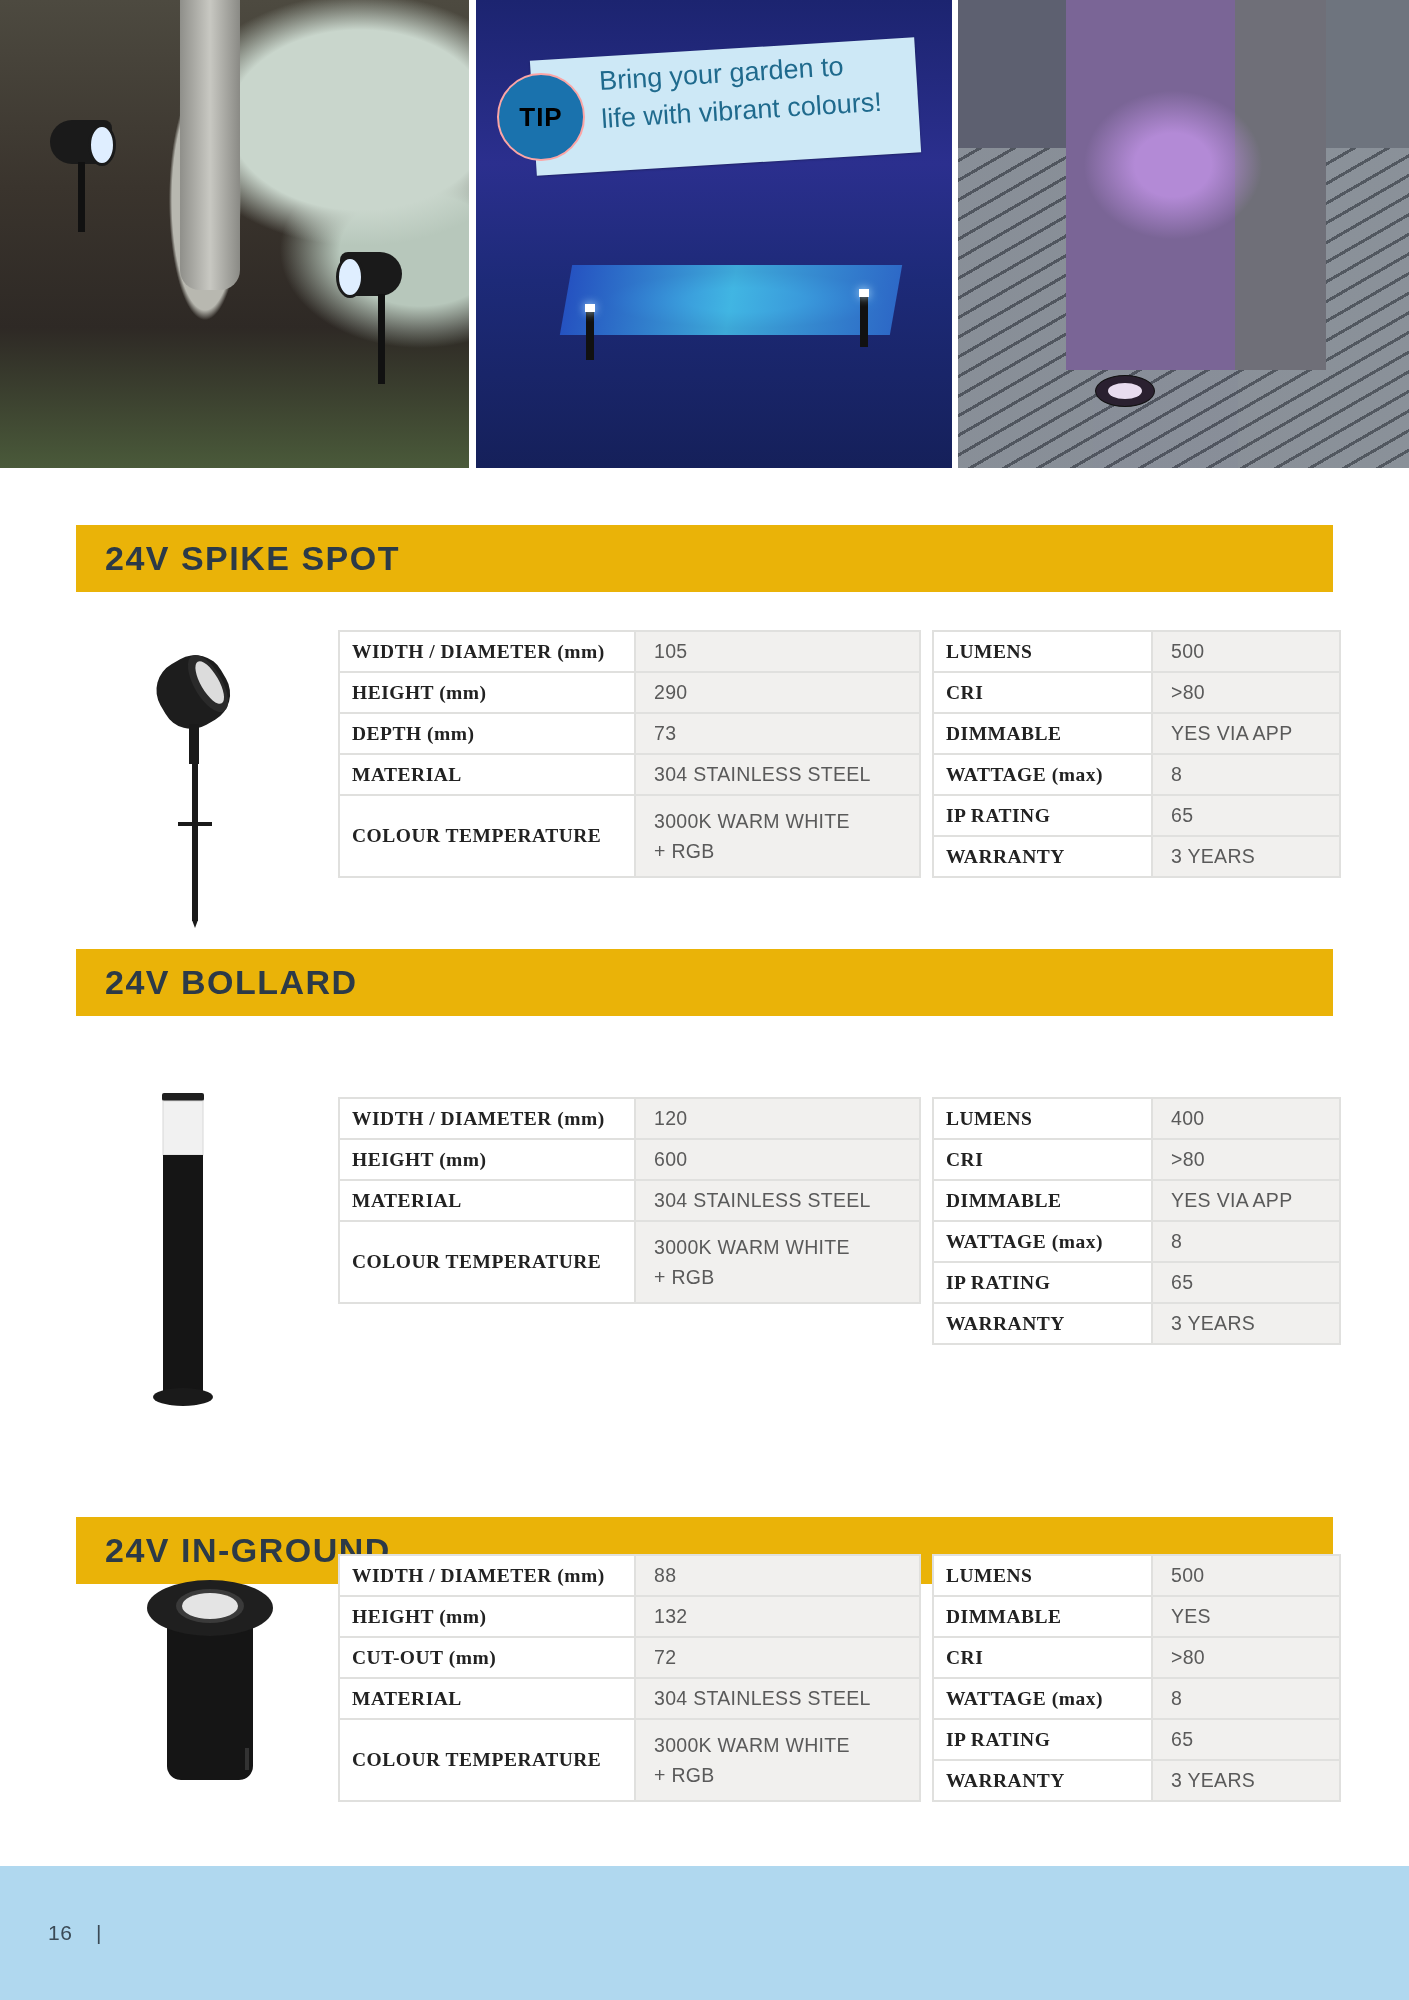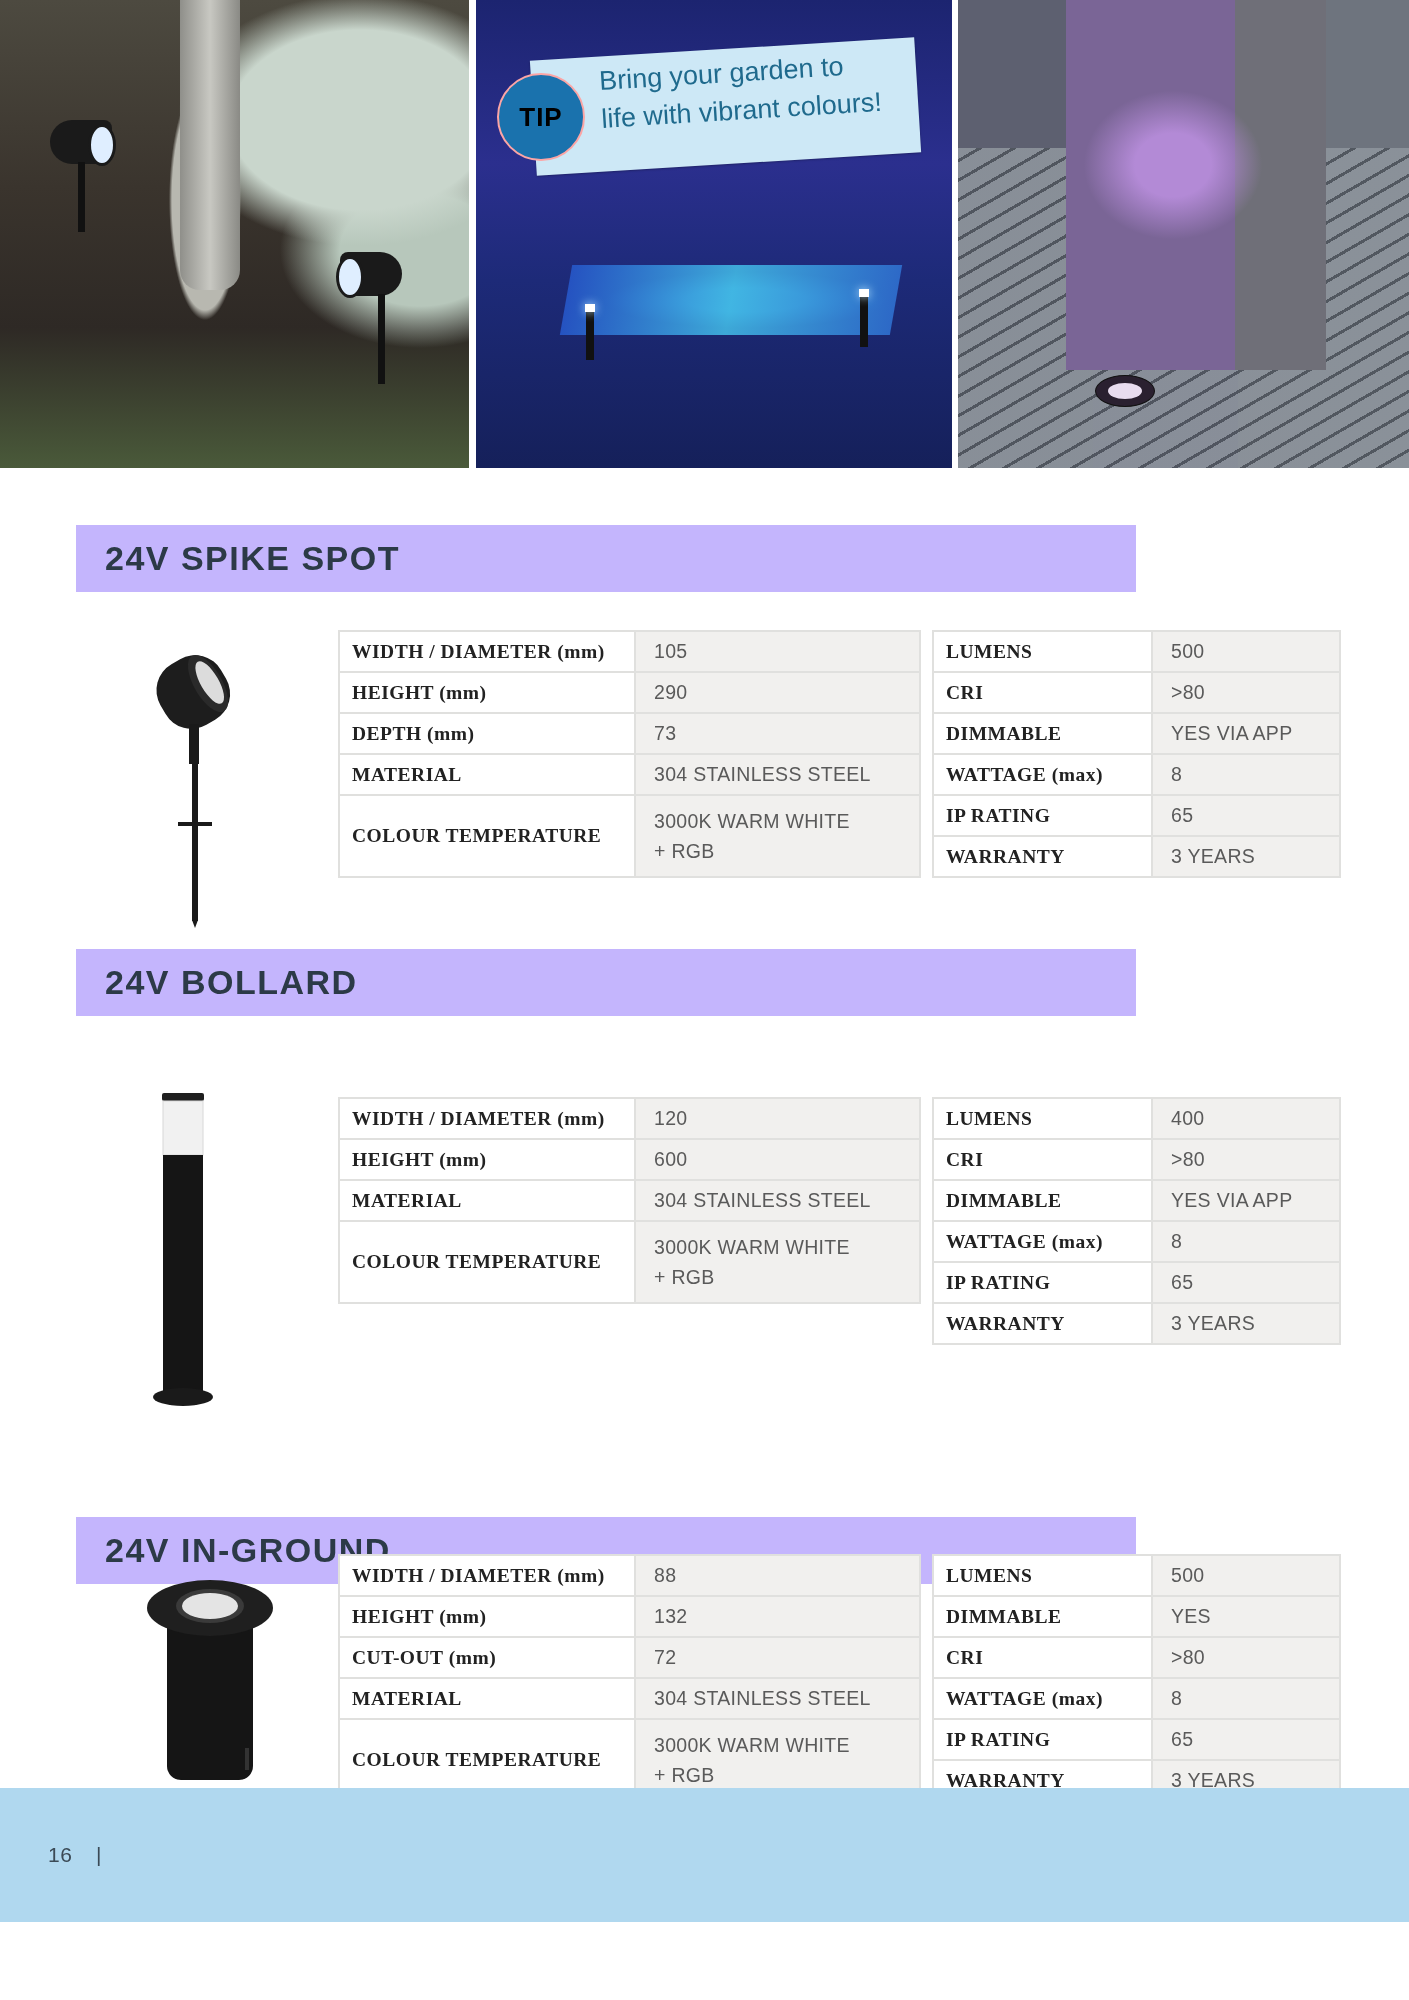--- a/index.html
+++ b/index.html
@@ -31,35 +31,35 @@
   .spot::after { content:""; position:absolute; right:-4px; top:4px; width:22px; height:36px; border-radius:50%; background:#dfeeff; border:3px solid #1a1a1a; }
   .spot-stem { position:absolute; width:7px; background:#111; }
   .pond { position:absolute; left:90px; top:265px; width:330px; height:70px; background:linear-gradient(90deg,#2657c9,#41b7e3,#2f70d0); transform:skewX(-10deg); opacity:.9; }
   .bollard-mini { position:absolute; width:8px; background:#111; }
   .bollard-mini::before { content:""; position:absolute; left:-1px; top:-6px; width:10px; height:8px; background:#fff; box-shadow:0 0 10px #bfe8ff; }
 
   .tip { position:absolute; left:533px; top:49px; width:385px; height:115px; background:#cde8f6; transform:rotate(-3.5deg); box-shadow:0 1px 2px rgba(0,0,0,.25); }
   .tip-badge { position:absolute; left:497px; top:73px; width:84px; height:84px; border-radius:50%; background:#1a72ad; border:2px solid #fca5a5; color:#000000; font-weight:bold; font-size:26px; display:flex; align-items:center; justify-content:center; letter-spacing:1px; }
   .tip-text { position:absolute; left:598px; top:62px; width:320px; color:#1f6a8d; font-size:27px; line-height:38px; transform:rotate(-3.5deg); transform-origin:left top; }
 
-  .band { position:absolute; left:76px; width:1060px; height:67px; background:#c4b5fd; }
+  .band { position:absolute; left:76px; width:1257px; height:67px; background:#eab308; }
   .band-title { position:absolute; left:29px; top:0; line-height:67px; font-weight:bold; font-size:34px; color:#2c3a47; letter-spacing:1.5px; }
 
   table.spec { position:absolute; border-collapse:collapse; font-size:19.5px; }
   table.spec td { border:2px solid #e0e0de; height:39px; padding:0 12px; vertical-align:middle; }
   table.spec td.k { color:#222; font-weight:bold; letter-spacing:0.5px; background:#fff;font-family:Liberation Serif, serif; }
   table.spec td.v { color:#5a5a5a; background:#f1f0ee; letter-spacing:0.3px; }
   table.spec td.v.two { line-height:30px; padding-top:6px; padding-bottom:6px; }
   .left-tbl td.k { width:270px; }
   .left-tbl td.v { width:253px; padding-left:18px; }
   .right-tbl td.k { width:193px; }
   .right-tbl td.v { width:156px; padding-left:18px; }
 
   .prod { position:absolute; }
-  .footer { position:absolute; left:0; top:1788px; width:1409px; height:134px; background:#b0d8ef; }
+  .footer { position:absolute; left:0; top:1866px; width:1409px; height:134px; background:#b0d8ef; }
   .footer-text { position:absolute; top:0; line-height:134px; font-size:21px; color:#3b4a56; letter-spacing:.5px; }
 </style>
 </head>
 <body>
 
 <div class="photo" id="photo-1">
   <div class="tree"></div>
   <div class="spot" style="left:50px;top:120px;"></div>
   <div class="spot-stem" style="left:78px;top:162px;height:70px;"></div>
   <div class="spot" style="left:340px;top:252px;transform:scaleX(-1);"></div>

